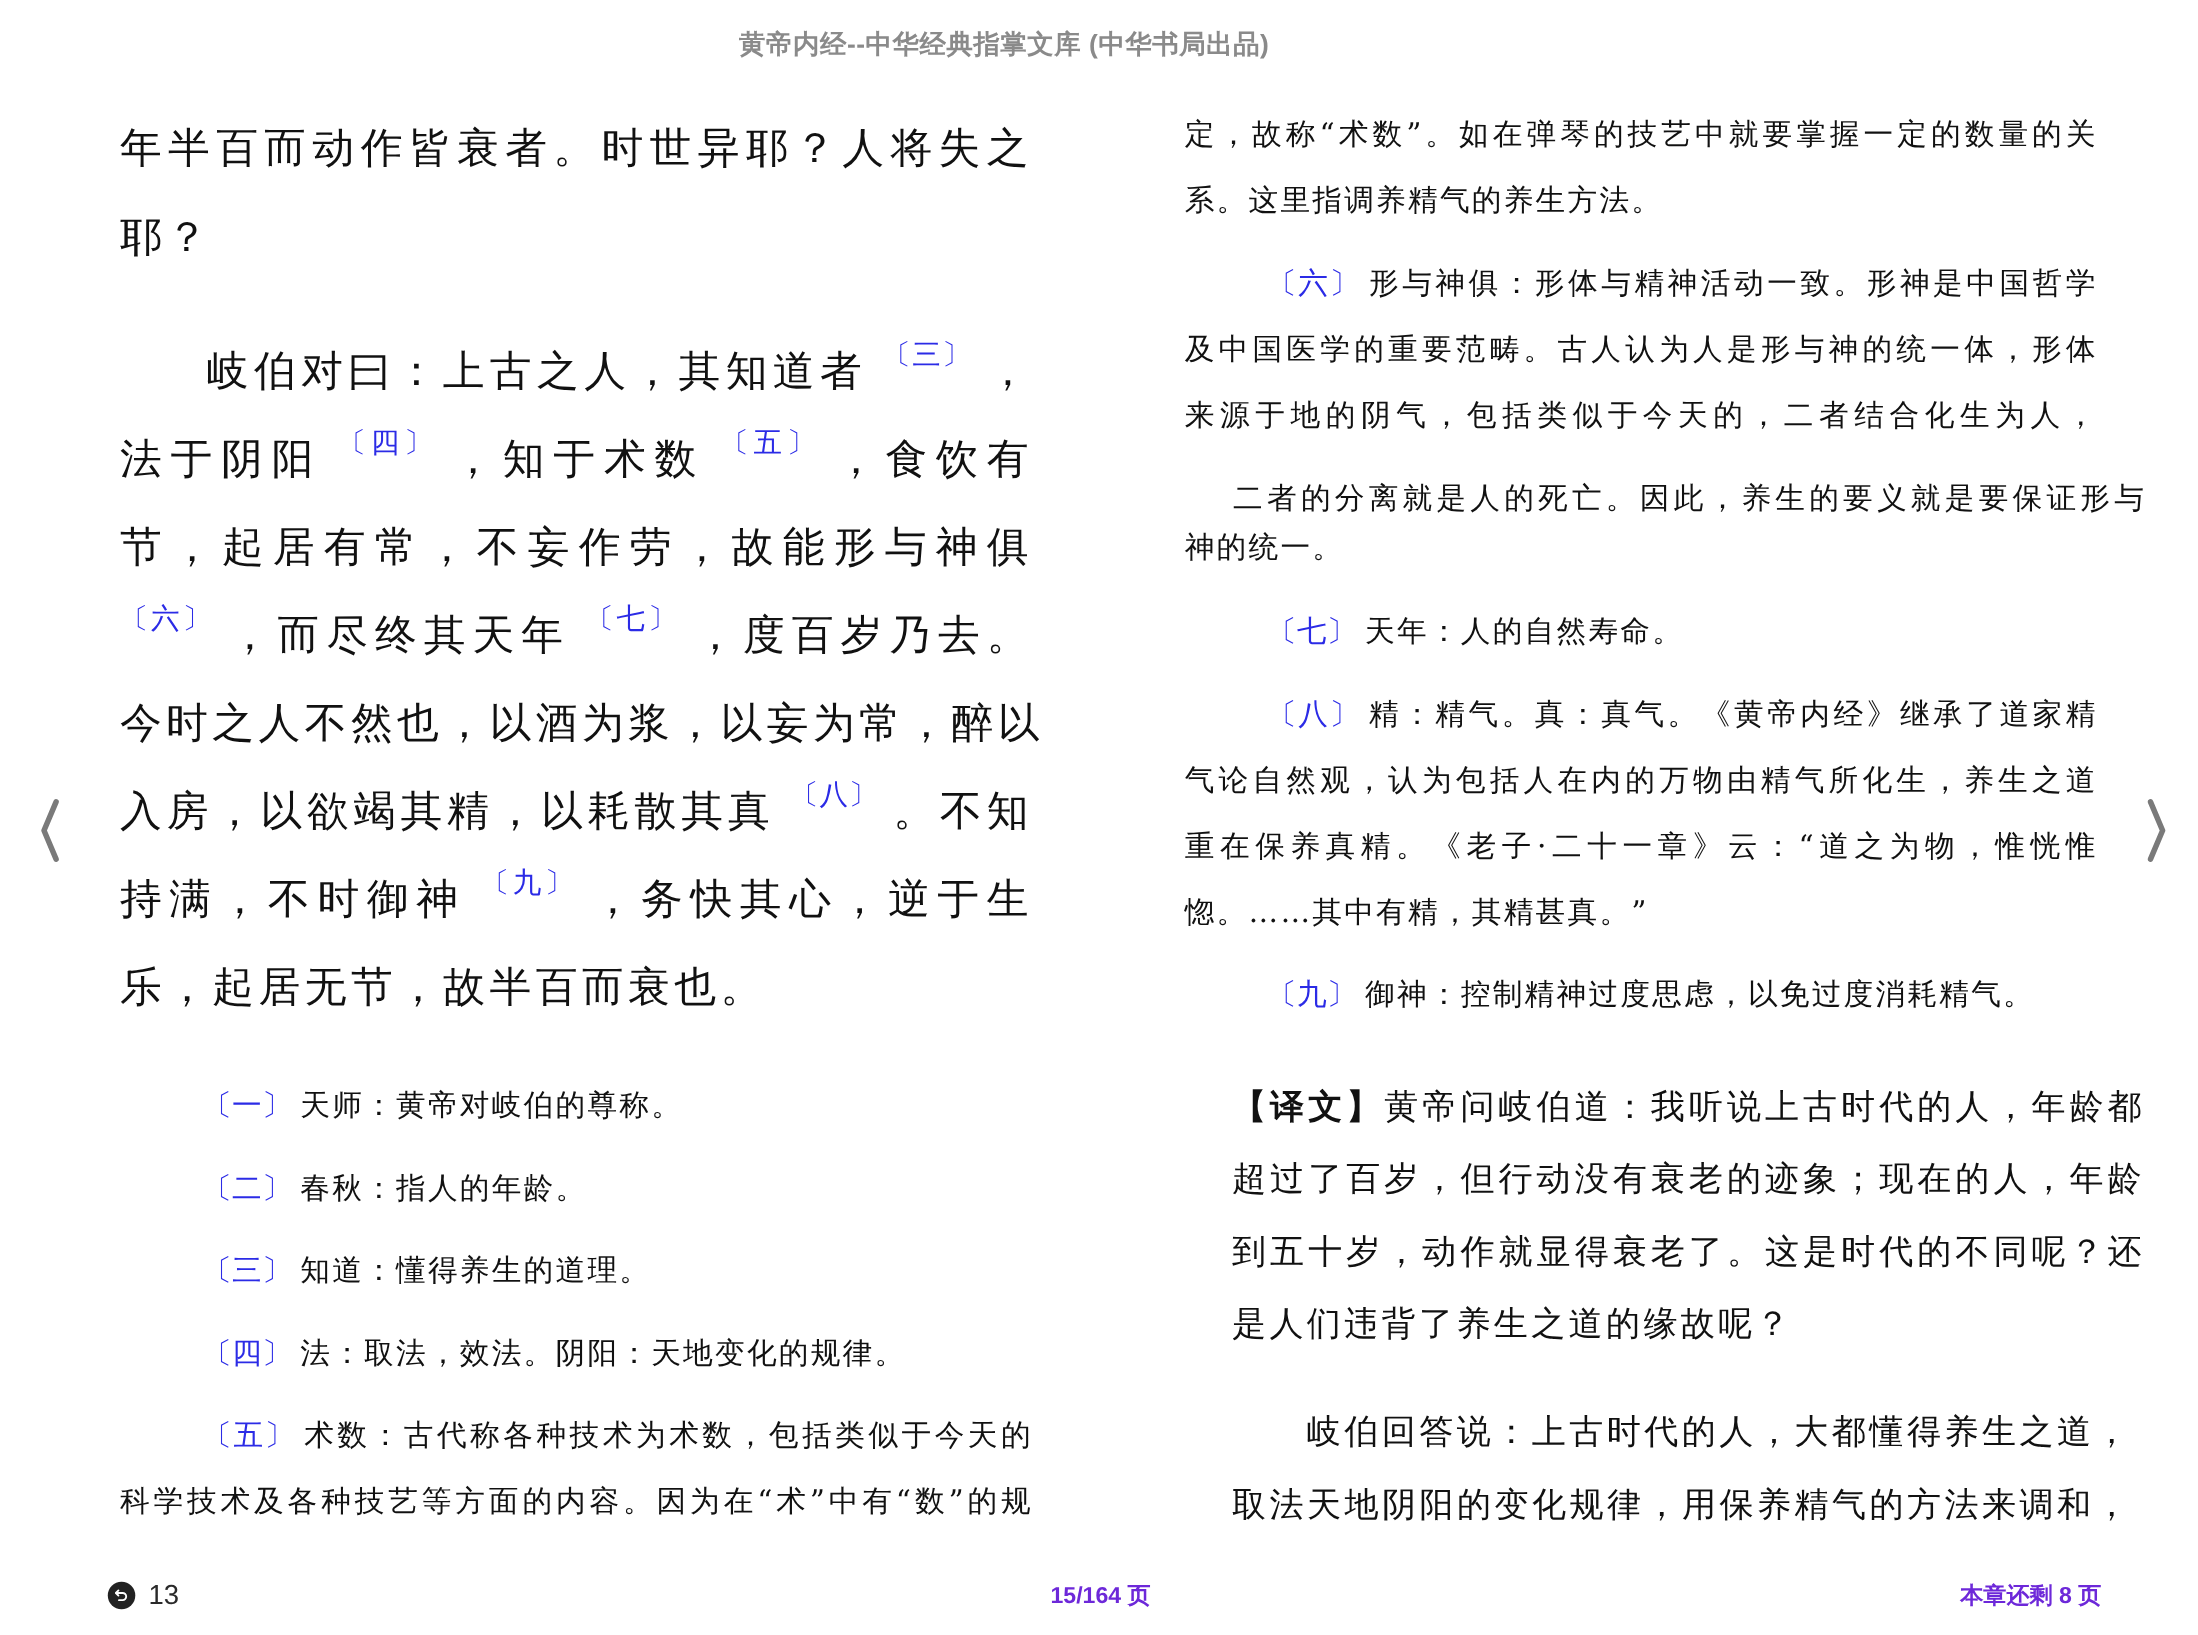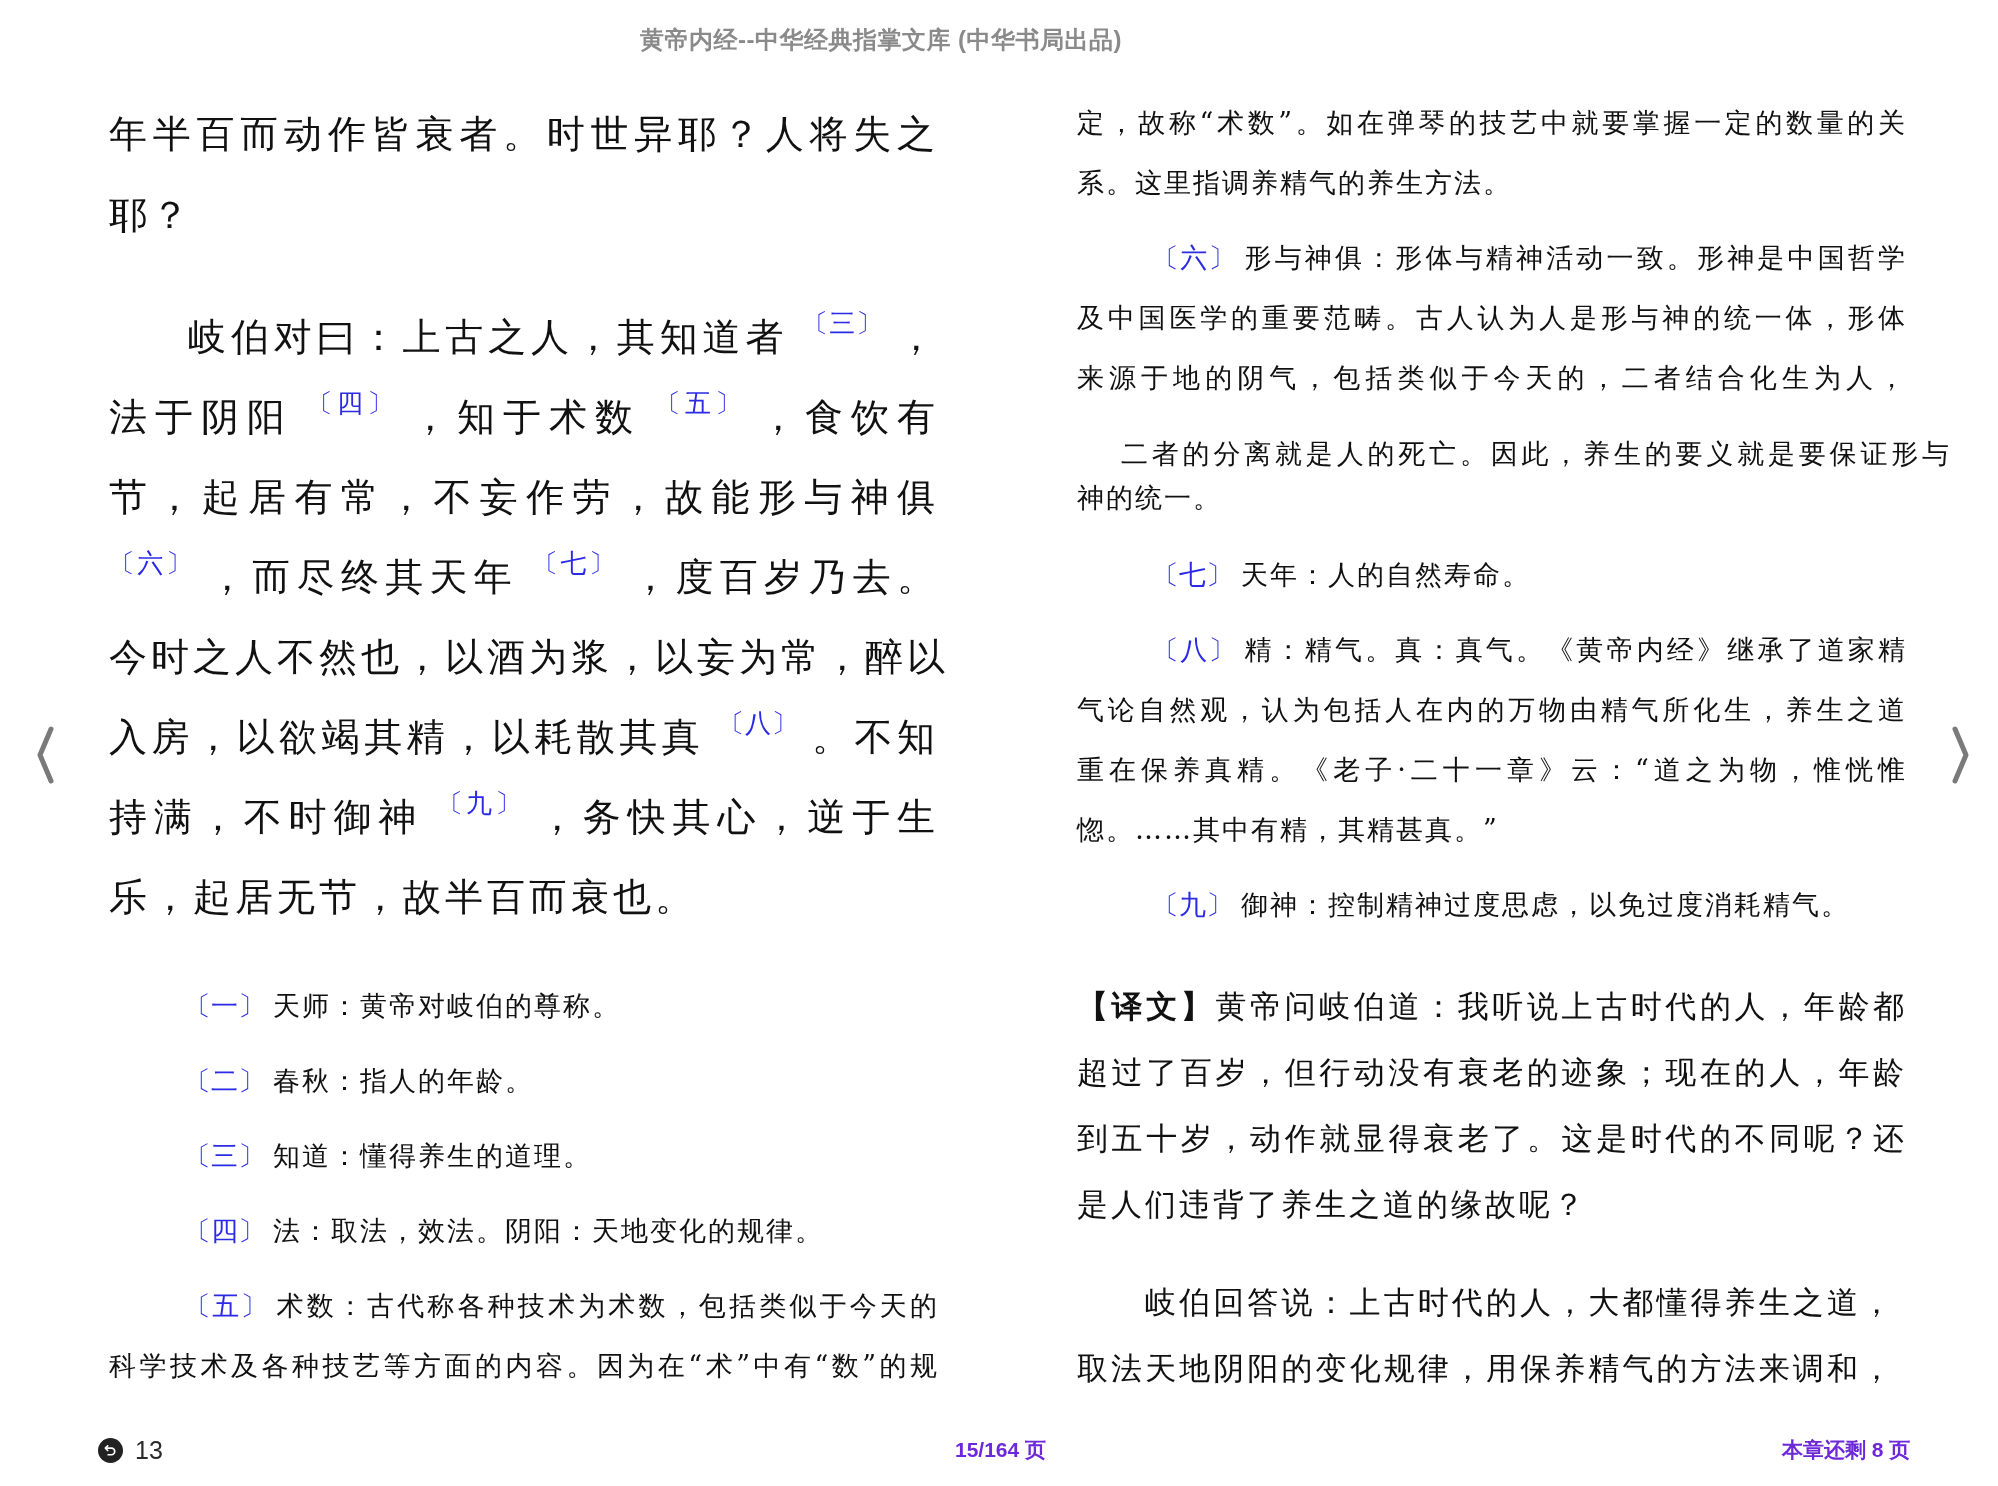--- a/index.html
+++ b/index.html
@@ -1,25 +1,25 @@
 <!DOCTYPE html>
 <html><head>
 <meta charset="utf-8">
 <style>
   html, body { margin:0; padding:0; background:#ffffff; }
   body { width:1998px; height:1486px; position:relative; overflow:hidden;
          font-family: "DejaVu Serif", "Liberation Serif", serif; color:#111; }
   .title { position:absolute; top:24px; left:0; width:1762px; text-align:center;
            font-family:"Liberation Sans","DejaVu Sans",sans-serif; font-weight:bold;
-           font-size:24px; color:#8a8a8a; letter-spacing:0.5px; }
+           font-size:24px; color:#8a8a8a; letter-spacing:0.5px;padding-left:32px; }
   .line { position:absolute; white-space:nowrap; text-align:justify; text-align-last:justify; }
   .line.last { text-align-last:left; }
   .big { font-size:38px; height:48px; line-height:48px; letter-spacing:4px; }
   .small { font-size:27px; height:36px; line-height:36px; letter-spacing:2px; }
-  .trans { font-size:31px; height:40px; line-height:40px; letter-spacing:3px; }
+  .trans { font-size:31px; height:40px; line-height:40px; letter-spacing:3px;margin-left:43px; }
   .L { left:109px; width:830px; }
   .R { left:1077px; width:830px; }
   .note { color:#2b2be6; }
   sup.note { font-size:26px; vertical-align:top; position:relative; top:-14px; margin:0 14px; letter-spacing:0; }
   .fnum { color:#2b2be6; margin-right:8px; letter-spacing:0; }
   .chev { position:absolute; top:726px; width:18px; height:58px; }
   .chev svg { display:block; }
   .footer { position:absolute; top:1436px; font-family:"Liberation Sans","DejaVu Sans",sans-serif;
             font-size:21px; color:#6d28d9; font-weight:bold; }
   .hist { position:absolute; left:98px; top:1436px; display:flex; align-items:center; gap:12px;justify-content:flex-end; }

